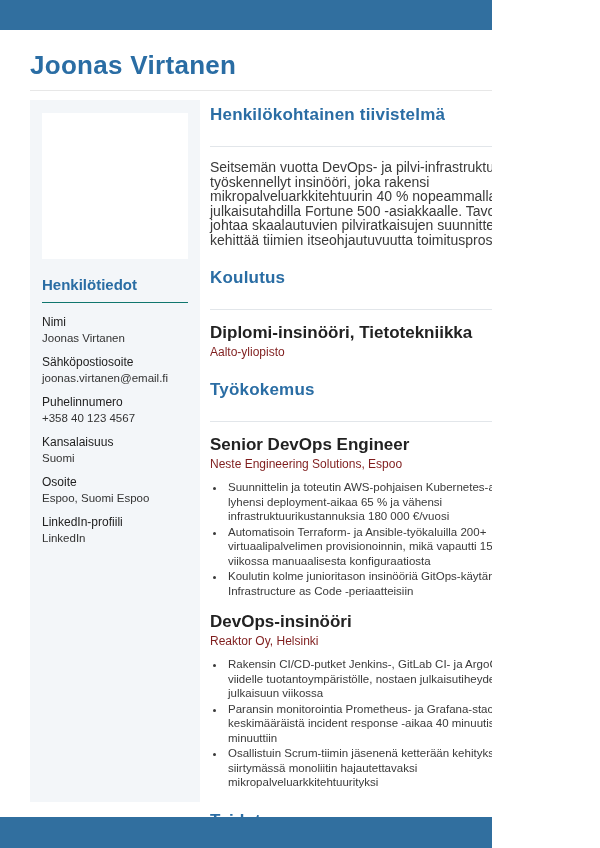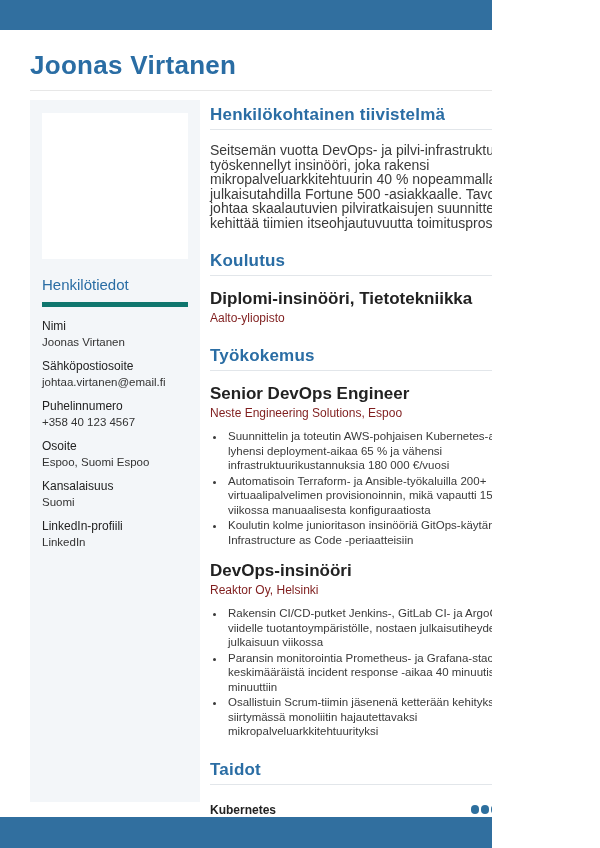--- a/index.html
+++ b/index.html
@@ -33,42 +33,42 @@
   .sidebar {
     position: absolute; left: 30px; top: 100px; width: 170px; height: 702px;
     background: #f3f6f9;
     padding: 13px 12px 0 12px;
   }
   .photo {
     width: 146px; height: 146px; background: #ffffff;
   }
   .sidebar-heading {
     margin-top: 17px;
-    font-size: 15px; font-weight: normal; color: #2a6da4;
+    font-size: 15px; font-weight: bold; color: #2a6da4;
     padding-bottom: 9px;
-    border-bottom: 5px solid #0f766e;
+    border-bottom: 1px solid #0f766e;
   }
   .fields { margin-top: 12px; }
   .field { margin-bottom: 10px; }
   .field .label {
     font-size: 12px; font-weight: normal; color: #222; line-height: 14px;
   }
   .field .value {
     font-size: 11.5px; color: #333; line-height: 14px; margin-top: 2px;
     word-wrap: break-word;
   }
 
   
   .main {
     position: absolute; left: 210px; top: 105px; width: 360px;
   }
   .section { margin-bottom: 21px; }
   .section h2 {
     font-size: 17px; font-weight: bold; color: #2a6da4; letter-spacing: 0.2px;
-    padding-bottom: 4px; margin-bottom: 13px;
+    padding-bottom: 21px; margin-bottom: 13px;
     border-bottom: 1px solid #e2e6ea;
   }
   .summary-text {
     font-size: 14px; line-height: 14.5px; color: #3a3a3a;
   }
   .entry { margin-bottom: 14px; }
   .entry-header {
     display: flex; justify-content: space-between; align-items: baseline;
   }
   .entry-title { font-size: 17px; font-weight: bold; color: #222; }
@@ -106,33 +106,33 @@
   <div class="sidebar">
     <div class="photo"></div>
     <div class="sidebar-heading">Henkilötiedot</div>
     <div class="fields">
       <div class="field">
         <div class="label">Nimi</div>
         <div class="value">Joonas Virtanen</div>
       </div>
       <div class="field">
         <div class="label">Sähköpostiosoite</div>
-        <div class="value">johtaa.virtanen@email.fi</div>
+        <div class="value">joonas.virtanen@email.fi</div>
       </div>
       <div class="field">
         <div class="label">Puhelinnumero</div>
         <div class="value">+358 40 123 4567</div>
       </div>
       <div class="field">
+        <div class="label">Kansalaisuus</div>
+        <div class="value">Suomi</div>
+      </div>
+      <div class="field">
         <div class="label">Osoite</div>
         <div class="value">Espoo, Suomi Espoo</div>
-      </div>
-      <div class="field">
-        <div class="label">Kansalaisuus</div>
-        <div class="value">Suomi</div>
       </div>
       <div class="field">
         <div class="label">LinkedIn-profiili</div>
         <div class="value">LinkedIn</div>
       </div>
     </div>
   </div>
 
   <div class="main">
 

